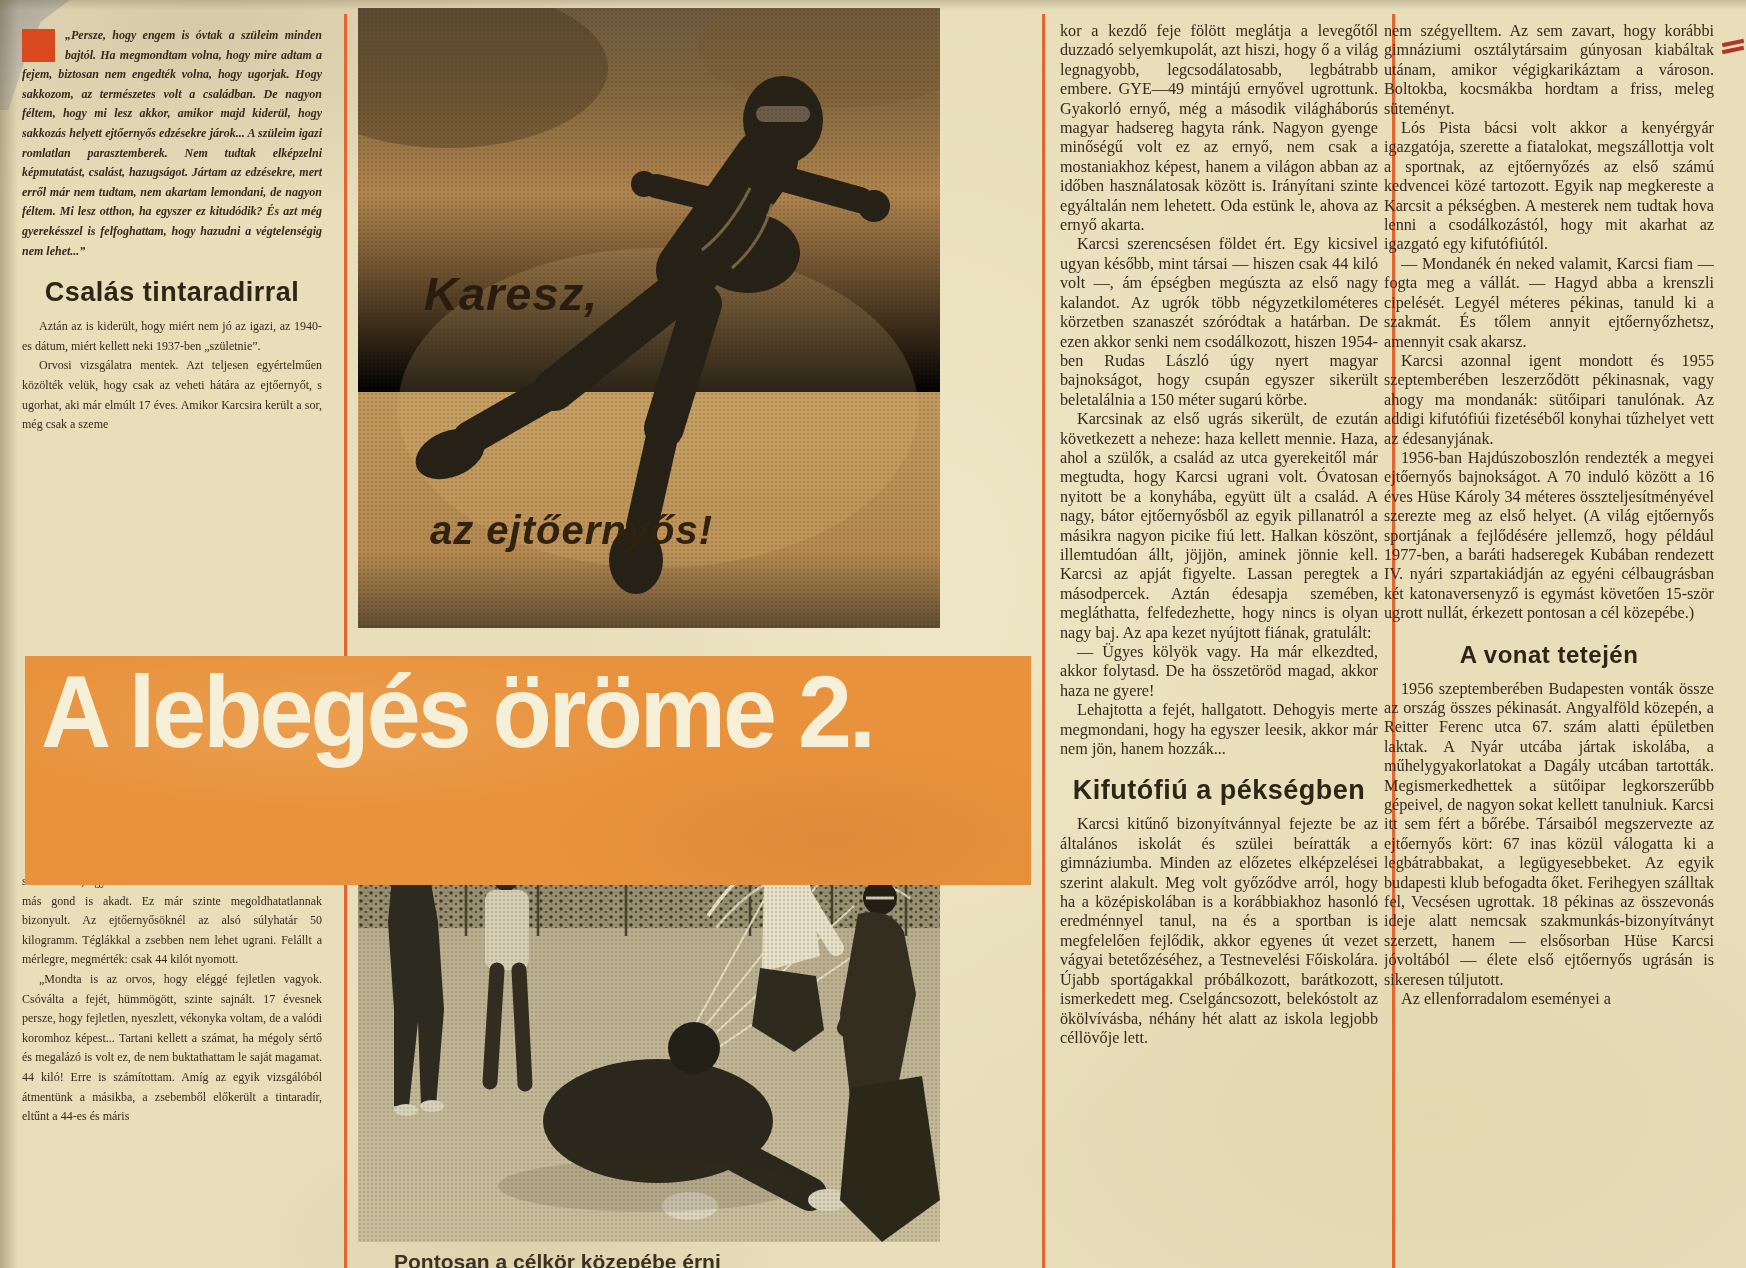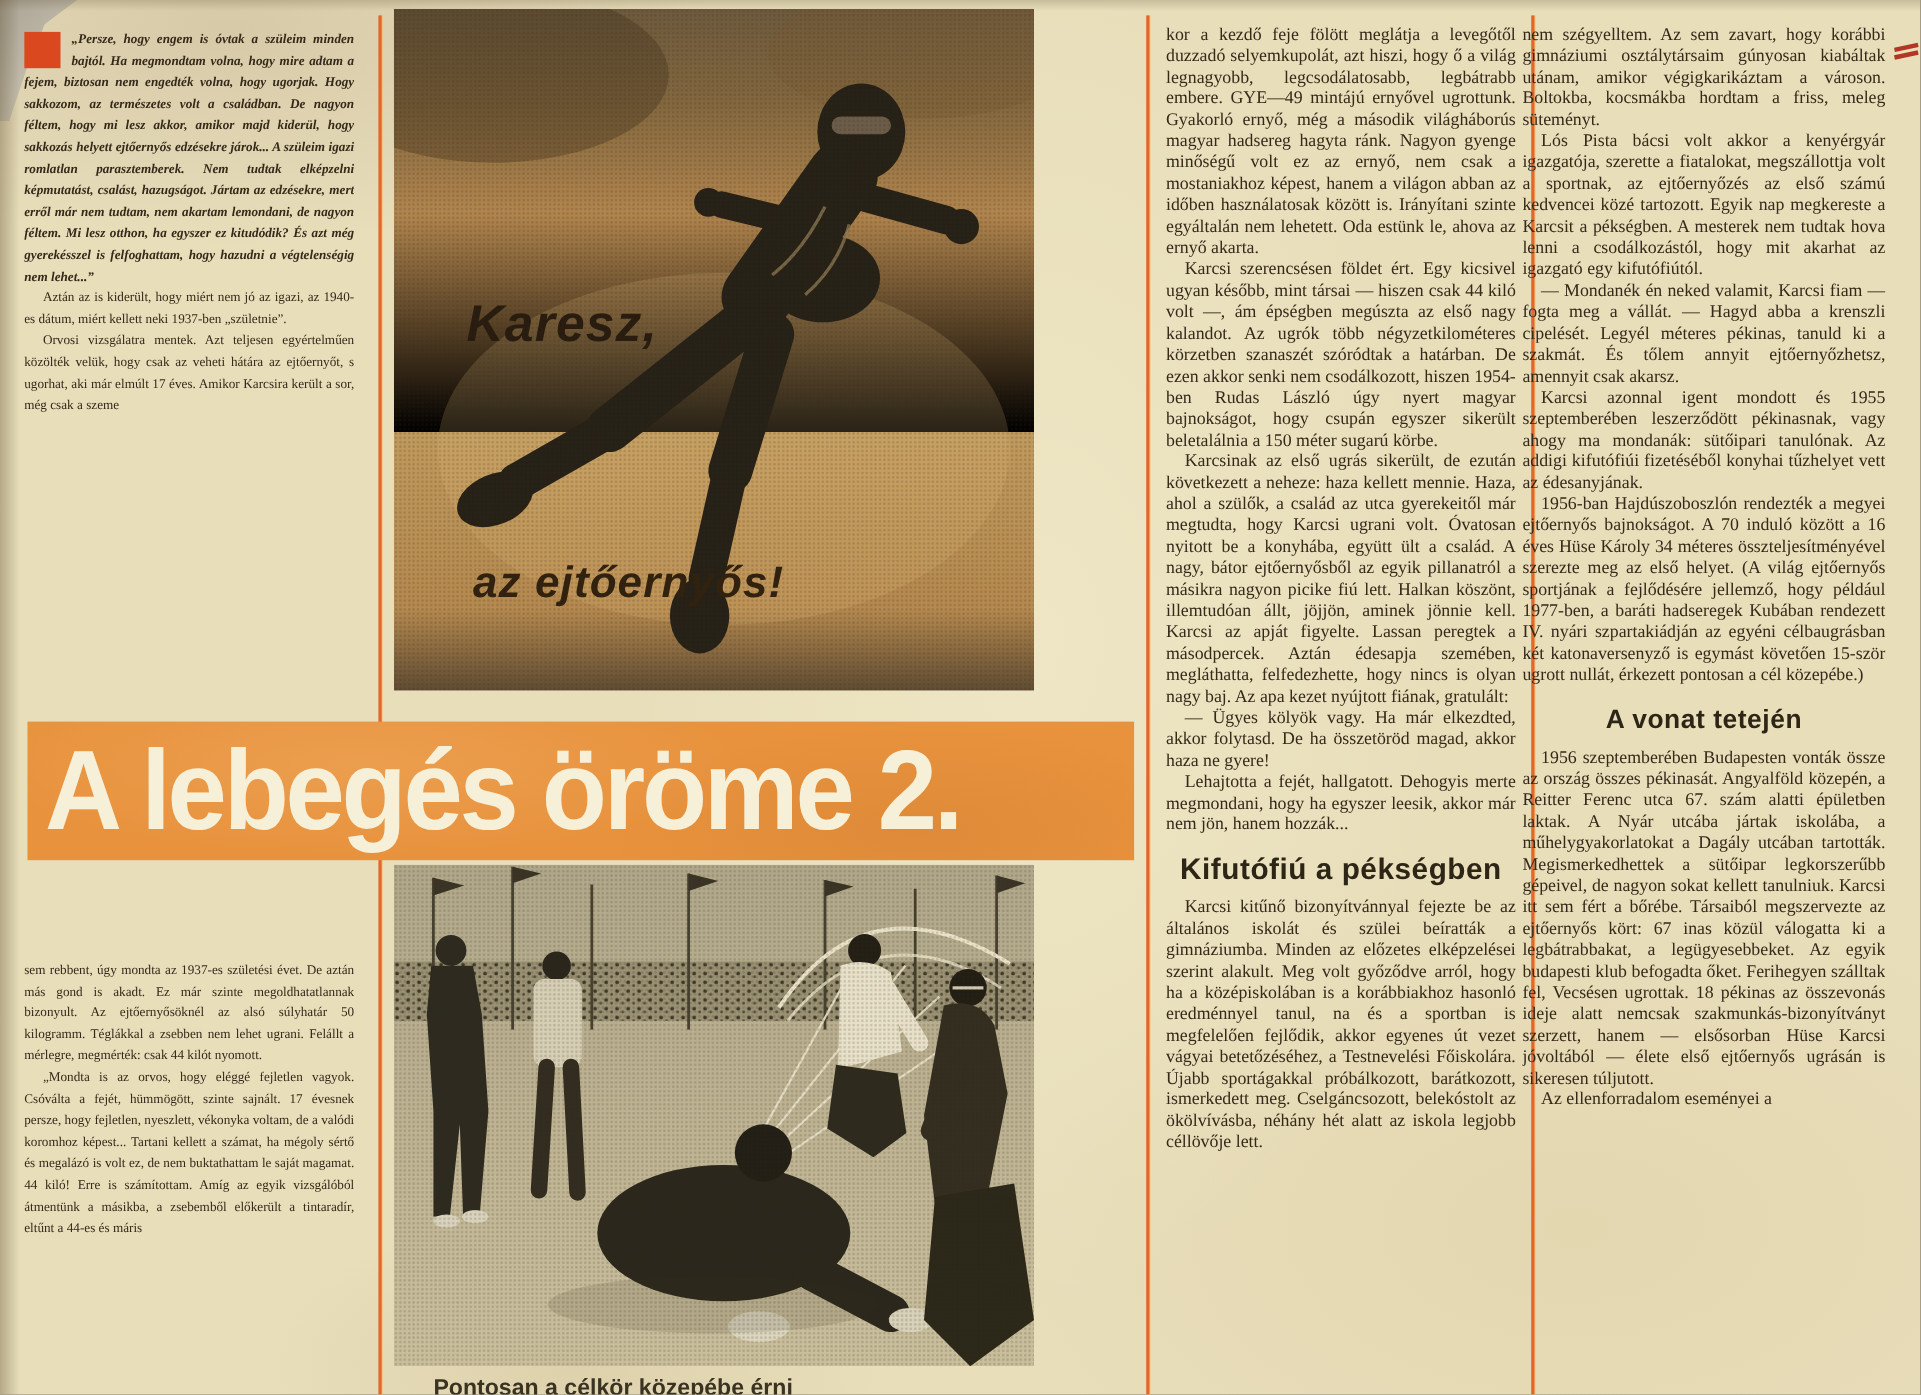--- a/index.html
+++ b/index.html
@@ -34,25 +34,25 @@
   .noindent{text-indent:0 !important;}
   .it{}
   .bold-it{font-style:italic;font-weight:bold;}
   .col-heading{font-family:"Liberation Sans", sans-serif;font-weight:bold;
     font-size:27px;text-align:center;text-indent:0 !important;
     margin:16px 0 10px !important;line-height:30px !important;color:#2d2516;letter-spacing:.5px;}
   .col-heading.big{font-size:24px;}
   .red-square{float:left;width:33px;height:33px;background:#d9481f;margin:3px 10px 2px 0;}
 
   
-  .banner{position:absolute;left:25px;top:656px;width:1006px;height:126px;
+  .banner{position:absolute;left:25px;top:656px;width:1006px;height:229px;
     background:#e8923d;
     background-image:radial-gradient(ellipse 500px 120px at 30% 30%, rgba(255,230,180,.15), transparent 70%),
                      radial-gradient(ellipse 400px 140px at 80% 80%, rgba(150,80,20,.12), transparent 70%);
-    z-index:5;display:flex;align-items:center;}
+    z-index:5;display:flex;align-items:flex-start;}
   .banner-title{font-family:"Liberation Sans", sans-serif;font-weight:bold;
     font-size:97px;letter-spacing:-3px;color:#f7f0d8;padding-left:16px;
     transform:scaleY(1.06);white-space:nowrap;}
 
   
   .photo{position:absolute;overflow:hidden;}
   .photo-halftone{position:absolute;inset:0;pointer-events:none;
     background-image:radial-gradient(rgba(55,38,18,.17) 1px, transparent 1.35px);
     background-size:4px 4px;}
   #photo1{left:358px;top:8px;width:582px;height:620px;}
@@ -83,20 +83,21 @@
       <span></span>
     </div>
 
   <div class="vrule" style="left:344px"></div>
   <div class="vrule" style="left:1042px"></div>
   <div class="vrule" style="left:1392px"></div>
 
   <div class="col col-left" id="col-left-top">
     <div class="red-square"></div>
     <p class="bold-it noindent">„Persze, hogy engem is óvtak a szüleim minden bajtól. Ha megmondtam volna, hogy mire adtam a fejem, biztosan nem engedték volna, hogy ugorjak. Hogy sakkozom, az természetes volt a családban. De nagyon féltem, hogy mi lesz akkor, amikor majd kiderül, hogy sakkozás helyett ejtőernyős edzésekre járok... A szüleim igazi romlatlan parasztemberek. Nem tudtak elképzelni képmutatást, csalást, hazugságot. Jártam az edzésekre, mert erről már nem tudtam, nem akartam lemondani, de nagyon féltem. Mi lesz otthon, ha egyszer ez kitudódik? És azt még gyerekésszel is felfoghattam, hogy hazudni a végtelenségig nem lehet...”</p>
+    <h2 class="col-heading">Csalás tintaradirral</h2>
     <p>Aztán az is kiderült, hogy miért nem jó az igazi, az 1940-es dátum, miért kellett neki 1937-ben „születnie”.</p>
     <p>Orvosi vizsgálatra mentek. Azt teljesen egyértelműen közölték velük, hogy csak az veheti hátára az ejtőernyőt, s ugorhat, aki már elmúlt 17 éves. Amikor Karcsira került a sor, még csak a szeme</p>
   </div>
 
   <div class="photo" id="photo1">
     <svg width="582" height="620" viewBox="0 0 582 620">
       <defs>
         <linearGradient id="skybg" x1="0" y1="0" x2="0" y2="1">
           <stop offset="0" stop-color="#6d5a3e"></stop>
           <stop offset="0.14" stop-color="#83683f"></stop>

